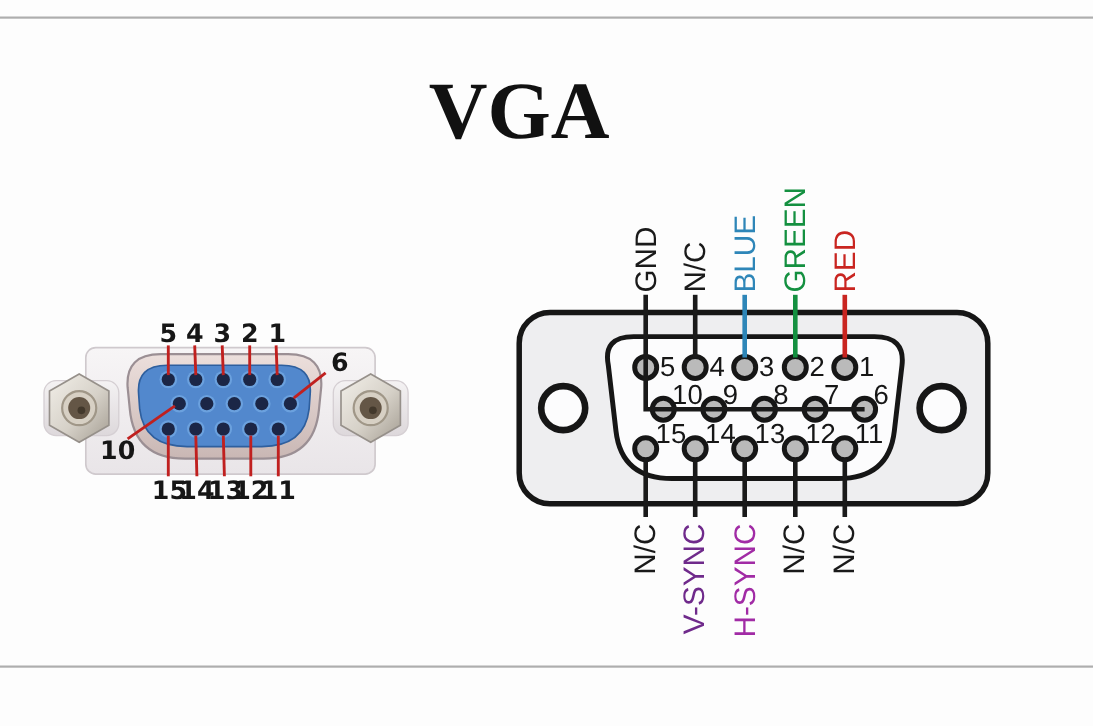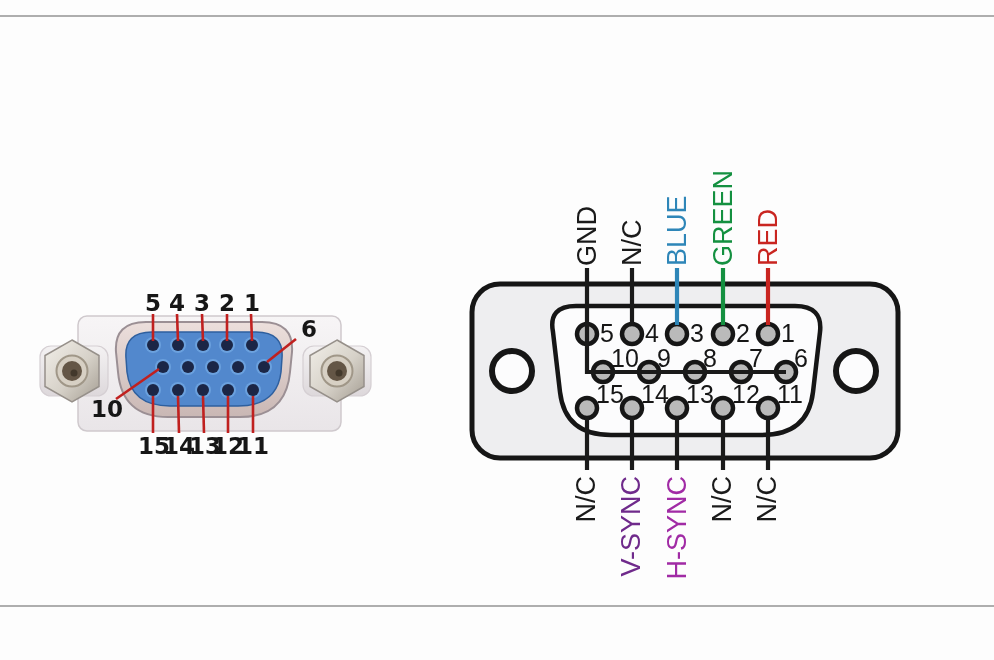--- a/index.html
+++ b/index.html
@@ -31,20 +31,21 @@
   .pin{fill:#bababa;stroke:#161616;stroke-width:4.5;}
   .dnum{font-family:"Liberation Sans", sans-serif;font-size:25px;fill:#161616;}
   .vlabel{font-family:"Liberation Sans", sans-serif;font-size:27px;}
 </style>
 </head>
 <body>
 
 <div class="canvas">
   <div class="hline top"></div>
   <div class="hline bottom"></div>
+  <div class="title">VGA</div>
 
   <svg width="994" height="660" viewBox="0 0 994 660">
     <defs>
       <linearGradient id="flangeg" x1="0" y1="0" x2="0" y2="1">
         <stop offset="0" stop-color="#f7f5f6"></stop>
           <stop offset="1" stop-color="#e9e5e8"></stop>
       </linearGradient>
       <linearGradient id="bossg" x1="0" y1="0" x2="0" y2="1">
         <stop offset="0" stop-color="#f4f2f3"></stop>
           <stop offset="1" stop-color="#ddd8db"></stop>

